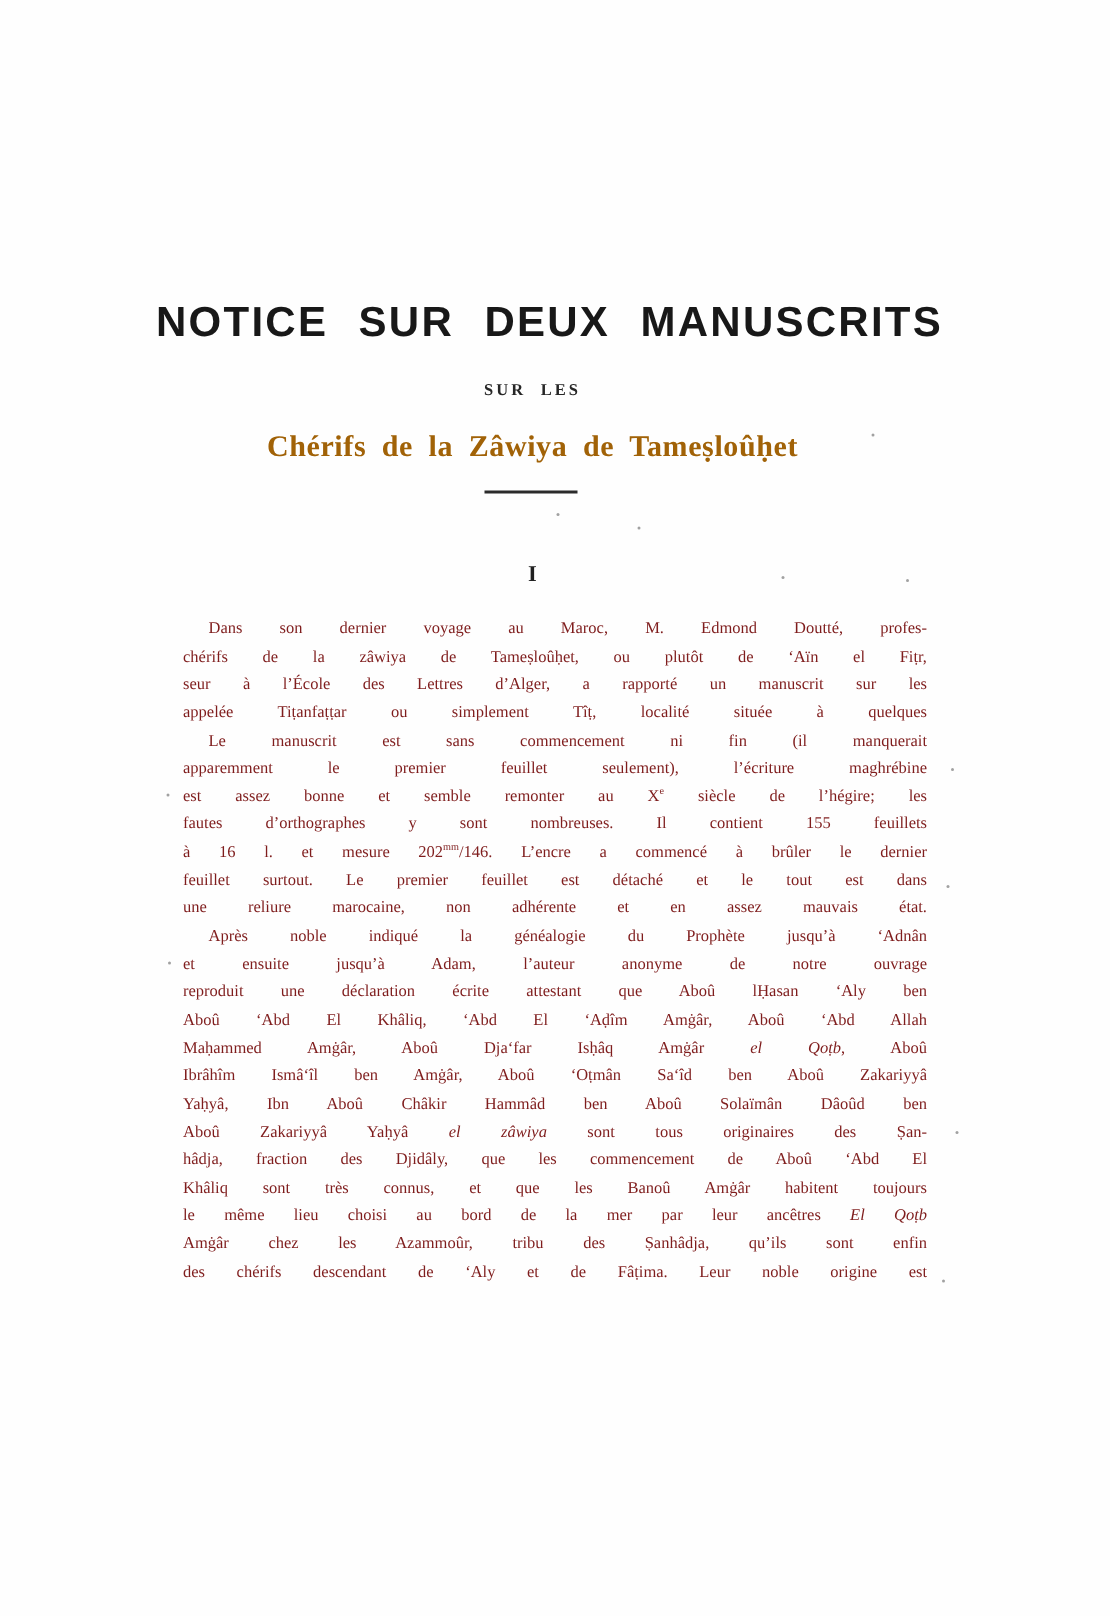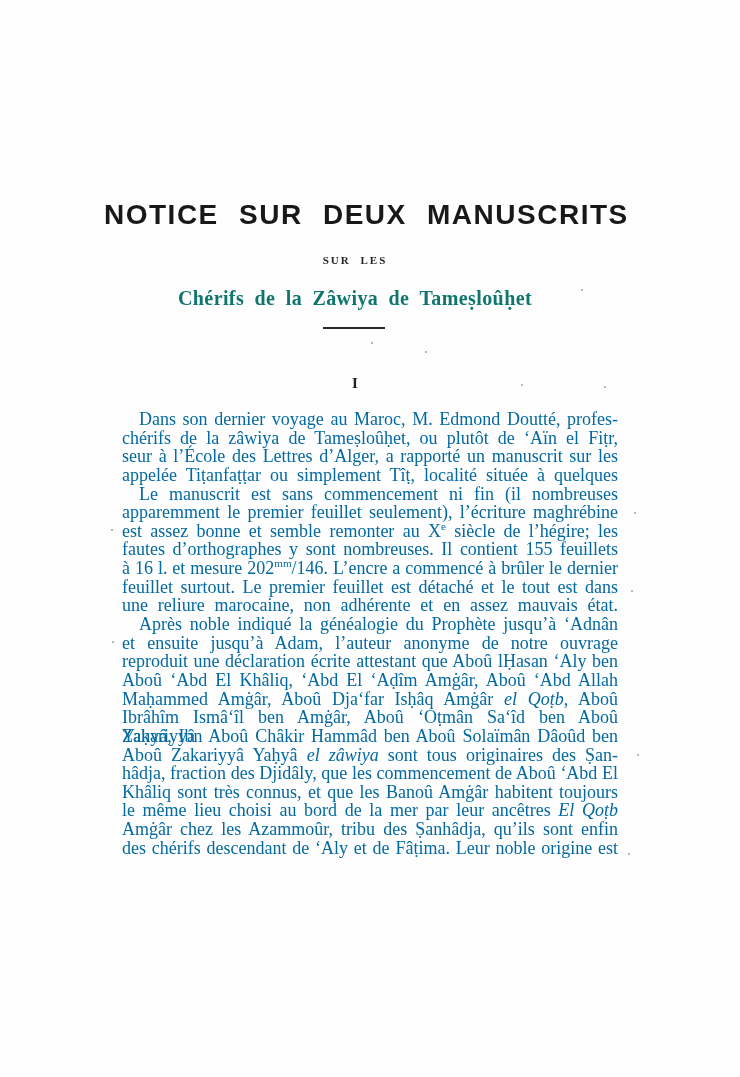--- a/index.html
+++ b/index.html
@@ -54,21 +54,21 @@
   .subtitle {
     position: absolute;
     left: 0;
     top: 287px;
     width: 100%;
     font-size: 20px;
     font-weight: bold;
     letter-spacing: 0.4px;
     word-spacing: 5px;
     white-space: nowrap;
-    color: #0f766e;
+    color: #a16207;
   }
   .divider-rule {
     position: absolute;
     left: 219px;
     top: 327px;
     width: 62px;
     height: 2px;
     background: #2b2b2b;
   }
   .section-number {
@@ -79,22 +79,22 @@
     font-size: 15px;
     font-weight: bold;
     color: #202020;
   }
   
   .body-text {
     position: absolute;
     left: 122px;
     top: 410px;
     width: 496px;
-    font-size: 18px;
-    color: #0369a1;
+    font-size: 11px;
+    color: #7f1d1d;
   }
   .paragraph { margin: 0; padding: 0; }
   .text-line {
     line-height: 18.65px;
     height: 18.65px;
     text-align: justify;
     text-align-last: justify;
     white-space: normal;
     overflow: visible;
   }
@@ -130,21 +130,21 @@
   </div>
 
   <div class="body-text" id="body-text">
       <div class="paragraph">
         <div class="text-line indent">Dans son dernier voyage au Maroc, M. Edmond Doutté, profes-</div>
         <div class="text-line">chérifs de la zâwiya de Tameṣloûḥet, ou plutôt de ‘Aïn el Fiṭr,</div>
         <div class="text-line">seur à l’École des Lettres d’Alger, a rapporté un manuscrit sur les</div>
         <div class="text-line">appelée Tiṭanfaṭṭar ou simplement Tîṭ, localité située à quelques</div>
       </div>
       <div class="paragraph">
-        <div class="text-line indent">Le manuscrit est sans commencement ni fin (il nombreuses</div>
+        <div class="text-line indent">Le manuscrit est sans commencement ni fin (il manquerait</div>
         <div class="text-line">apparemment le premier feuillet seulement), l’écriture maghrébine</div>
         <div class="text-line">est assez bonne et semble remonter au X<sup>e</sup> siècle de l’hégire; les</div>
         <div class="text-line">fautes d’orthographes y sont nombreuses. Il contient 155 feuillets</div>
         <div class="text-line">à 16 l. et mesure 202<sup>mm</sup>/146. L’encre a commencé à brûler le dernier</div>
         <div class="text-line">feuillet surtout. Le premier feuillet est détaché et le tout est dans</div>
         <div class="text-line">une reliure marocaine, non adhérente et en assez mauvais état.</div>
       </div>
       <div class="paragraph">
         <div class="text-line indent">Après noble indiqué la généalogie du Prophète jusqu’à ‘Adnân</div>
         <div class="text-line">et ensuite jusqu’à Adam, l’auteur anonyme de notre ouvrage</div>

